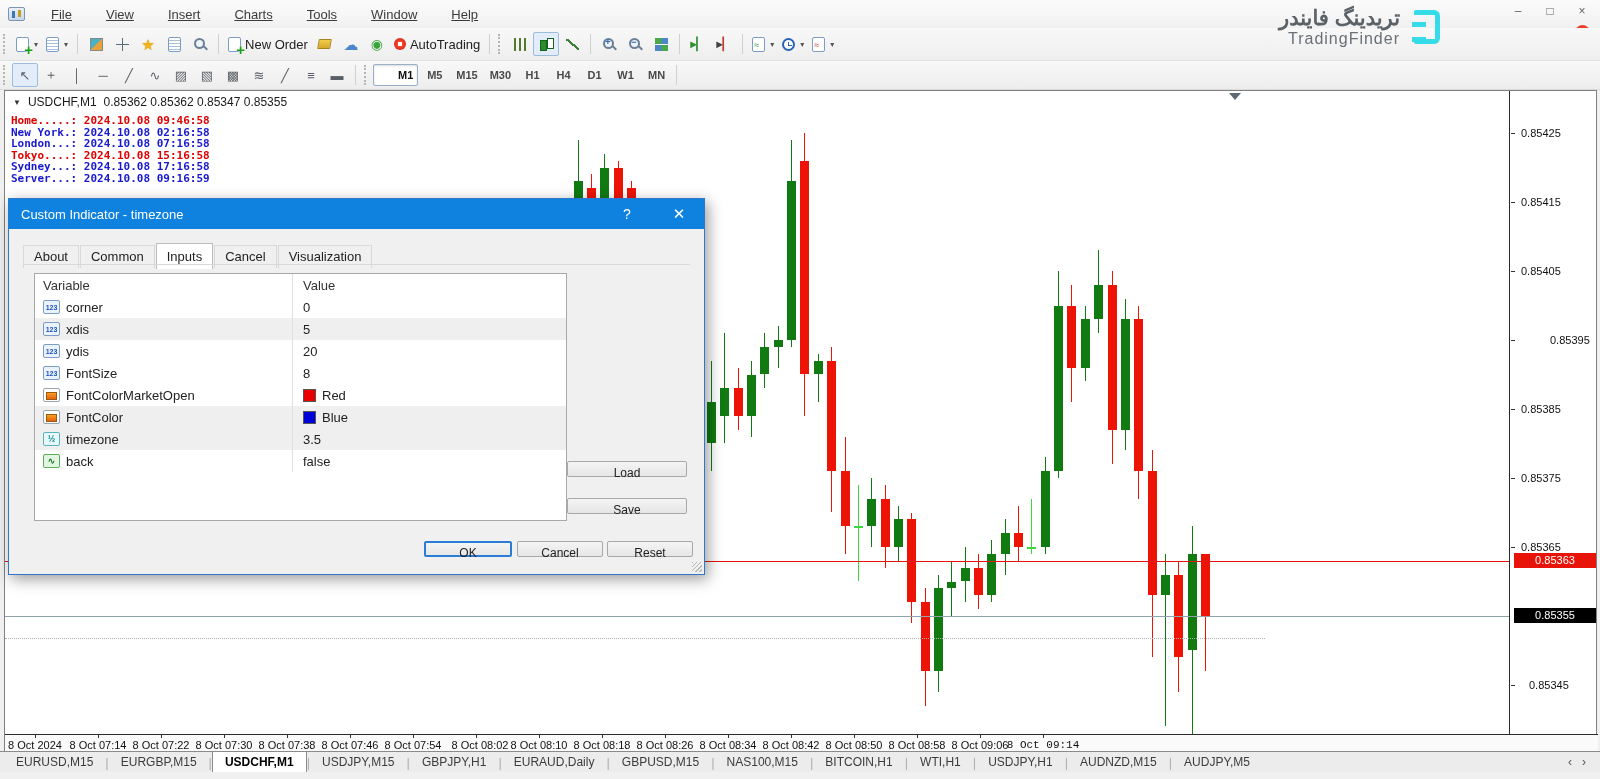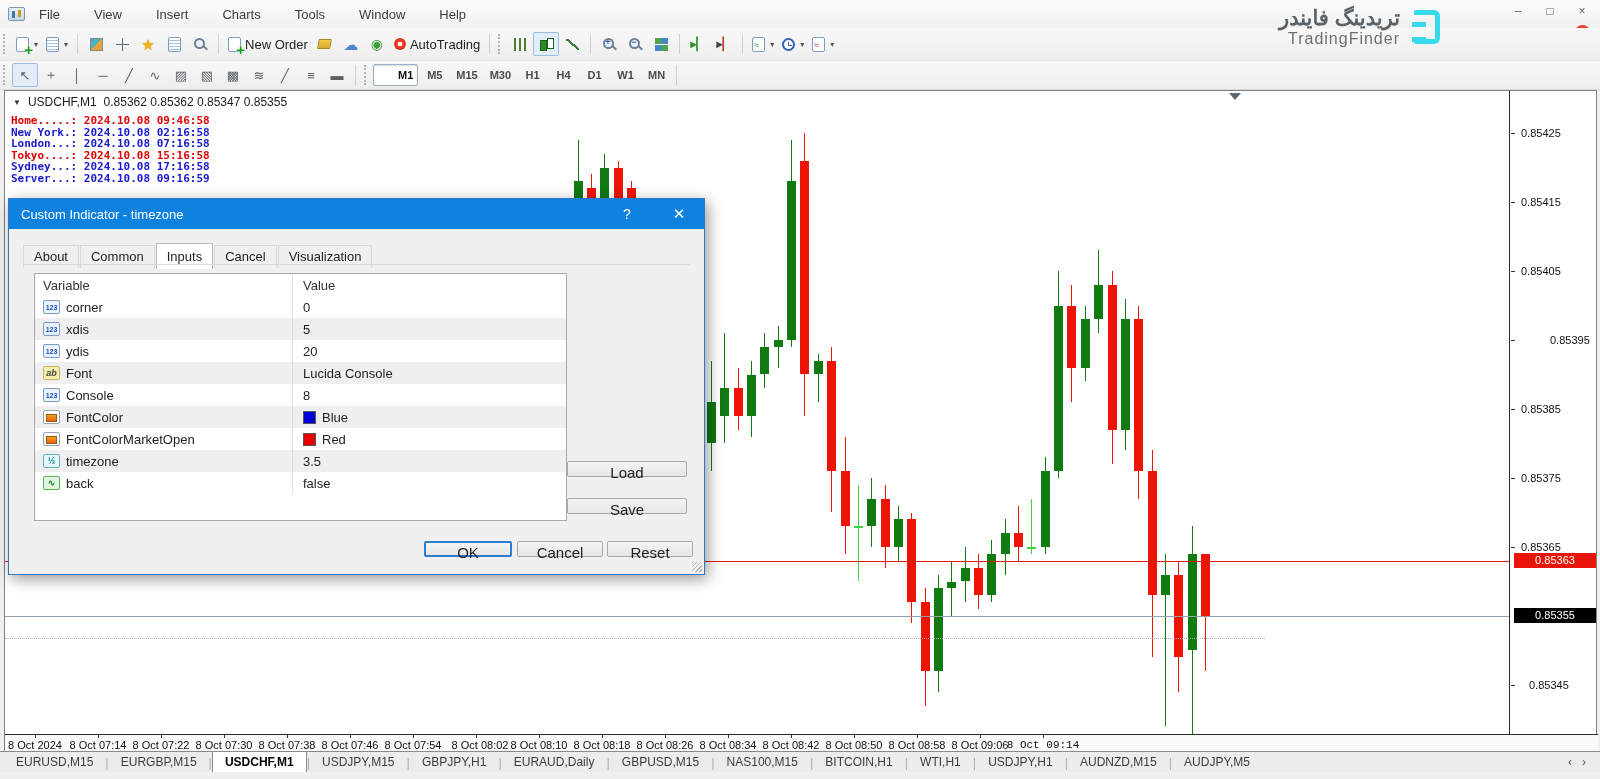--- a/index.html
+++ b/index.html
@@ -6,21 +6,21 @@
   html,body { width:1600px; height:779px; overflow:hidden; background:#f0f0f0;
     font-family:"Liberation Sans", sans-serif; font-size:13px; color:#222; }
   #app { position:relative; width:1600px; height:779px; background:#f0f0f0; }
 
   
   #menubar { position:absolute; left:0; top:0; width:1600px; height:28px;
     background:linear-gradient(#fbfbfb,#f1f1f1); display:flex; align-items:center; }
   .appicon { width:17px; height:14px; margin:0 8px 0 8px; border:1px solid #7d95b5;
     border-radius:2px; background:linear-gradient(#e8f0fa,#c8d8ec); position:relative; }
   .appicon::after { content:""; position:absolute; left:3px; top:3px; width:3px; height:7px; background:#3c78b4; box-shadow:6px -1px 0 #c8a020; }
-  #menu { display:flex; gap:34px; margin-left:6px; color:#3c3c3c; }
+  #menu { display:flex; gap:34px; margin-left:18px; color:#3c3c3c;text-decoration:underline; }
   #menu span { cursor:default; }
 
   
   #brand { position:absolute; right:160px; top:6px; display:flex; align-items:center; gap:14px; z-index:5; text-align:right; }
   #brand .txt { display:flex; flex-direction:column; align-items:flex-end; line-height:1.15; }
   #brand .fa { font-size:21px; font-weight:bold; color:#5a6268; }
   #brand .en { font-size:16px; color:#6a7076; letter-spacing:1px; }
   .tf-logo { width:26px; height:34px; position:relative; }
   .tf-logo::before { content:""; position:absolute; inset:0; border:5px solid #35dbe8; border-left:none; border-radius:2px 6px 6px 2px; }
   .tf-logo::after { content:""; position:absolute; left:-2px; top:12px; width:14px; height:10px; background:#f6f6f6; border-top:5px solid #35dbe8; border-bottom:5px solid #35dbe8; }
@@ -136,21 +136,21 @@
   .trow.head .cell-val { border-left-color:#e0e0e0; }
   .rowic { width:17px; height:14px; border-radius:2px; font-size:7px; display:flex; align-items:center; justify-content:center; font-weight:bold; }
   .rowic.num { background:#eaf2fc; border:1px solid #7b9cc4; color:#1a52c8; }
   .rowic.text { background:#f7ecb0; border:1px solid #c9b85a; color:#444; font-size:9px; font-style:italic; }
   .rowic.color { background:#fff; border:1px solid #9aa4ae; position:relative; }
   .rowic.color::after { content:""; position:absolute; left:2px; top:3px; width:9px; height:6px; background:linear-gradient(#f6a020,#e86010); border:1px solid #9a5a10; }
   .rowic.frac { background:#e6f8fa; border:1px solid #5ab4c0; color:#0e8694; font-size:9px; }
   .rowic.line { background:#e2f5e2; border:1px solid #58b058; color:#1a7a1a; font-size:9px; }
   .swatch { width:13px; height:13px; border:1px solid #555; }
   .dlg-btn { position:absolute; height:16px; background:linear-gradient(#f4f4f4,#e6e6e6); border:1px solid #a8a8a8;
-    border-radius:2px; font-size:15px; color:#222; text-align:center; line-height:22px; cursor:default; }
+    border-radius:2px; font-size:12px; color:#222; text-align:center; line-height:22px; cursor:default; }
   #btn-load { left:558px; top:262px; width:120px; }
   #btn-save { left:558px; top:299px; width:120px; }
   #btn-ok { left:415px; top:342px; width:88px; border:2px solid #2a7cd4; line-height:20px; }
   #btn-cancel { left:508px; top:342px; width:86px; }
   #btn-reset { left:598px; top:342px; width:86px; }
   #dlg-grip { position:absolute; right:2px; bottom:2px; width:10px; height:10px;
     background:repeating-linear-gradient(135deg,#b8b8b8 0 1px,transparent 1px 3px); }
 </style>
 </head>
 <body>
@@ -584,56 +584,47 @@
         </div>
         <div class="trow">
           <div class="cell-var">
             <span class="rowic num">123</span>
             <span>ydis</span>
           </div>
           <div class="cell-val">
             <span>20</span>
           </div>
         </div>
-        <div class="trow band">
-          <div class="cell-var">
-            <span class="rowic text">ab</span>
-            <span>Font</span>
-          </div>
-          <div class="cell-val">
-            <span>Lucida Console</span>
-          </div>
-        </div>
         <div class="trow">
           <div class="cell-var">
             <span class="rowic num">123</span>
-            <span>Console</span>
+            <span>FontSize</span>
           </div>
           <div class="cell-val">
             <span>8</span>
+          </div>
+        </div>
+        <div class="trow">
+          <div class="cell-var">
+            <span class="rowic color"></span>
+            <span>FontColorMarketOpen</span>
+          </div>
+          <div class="cell-val">
+            <span class="swatch" style="background: rgb(232, 0, 0);"></span>
+            <span>Red</span>
           </div>
         </div>
         <div class="trow band">
           <div class="cell-var">
             <span class="rowic color"></span>
             <span>FontColor</span>
           </div>
           <div class="cell-val">
             <span class="swatch" style="background: rgb(0, 0, 216);"></span>
             <span>Blue</span>
-          </div>
-        </div>
-        <div class="trow">
-          <div class="cell-var">
-            <span class="rowic color"></span>
-            <span>FontColorMarketOpen</span>
-          </div>
-          <div class="cell-val">
-            <span class="swatch" style="background: rgb(232, 0, 0);"></span>
-            <span>Red</span>
           </div>
         </div>
         <div class="trow band">
           <div class="cell-var">
             <span class="rowic frac">½</span>
             <span>timezone</span>
           </div>
           <div class="cell-val">
             <span>3.5</span>
           </div>

